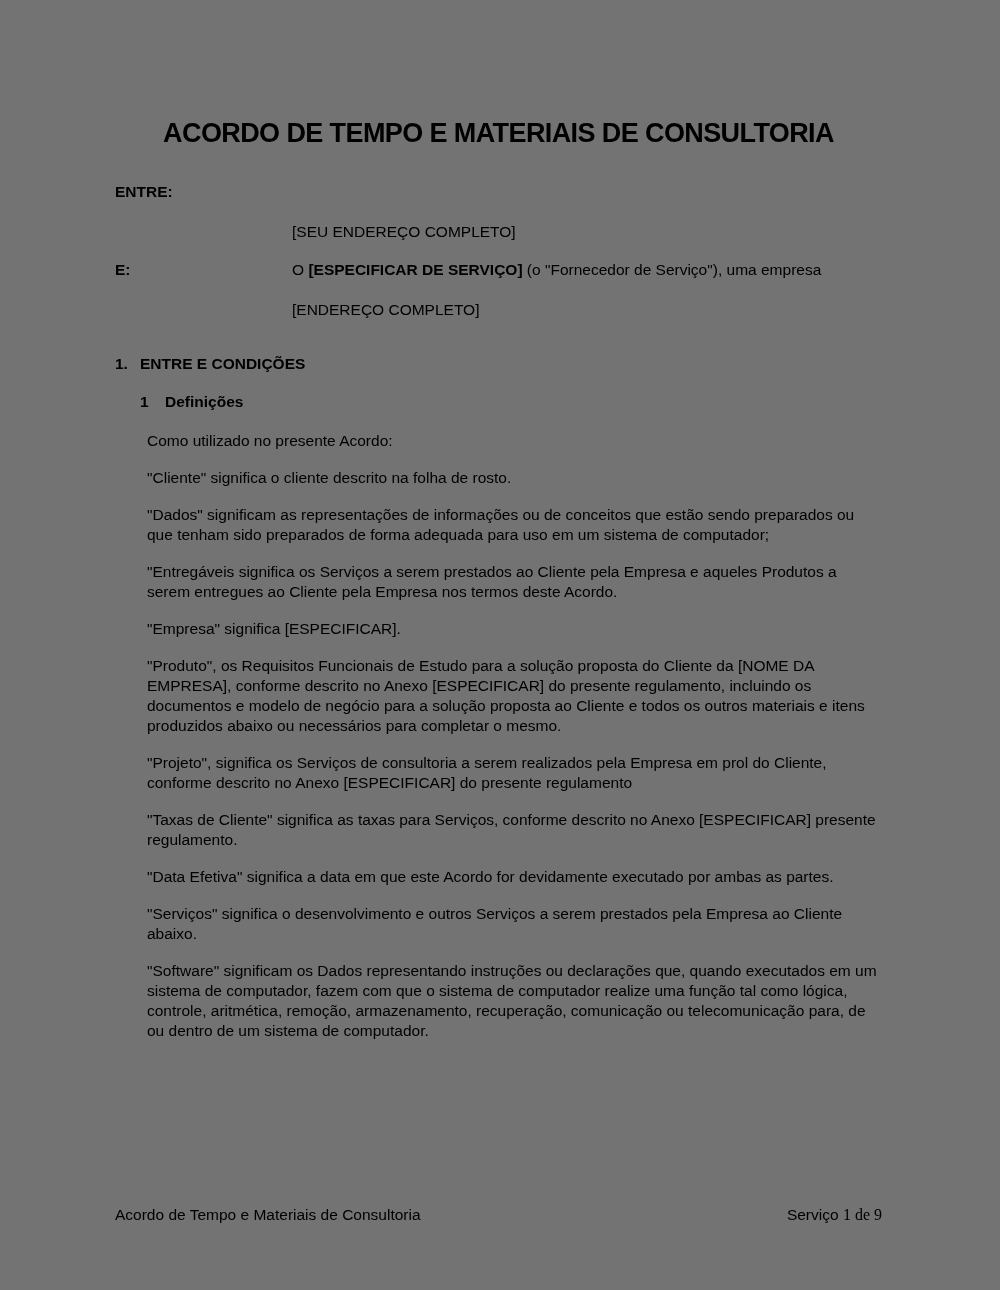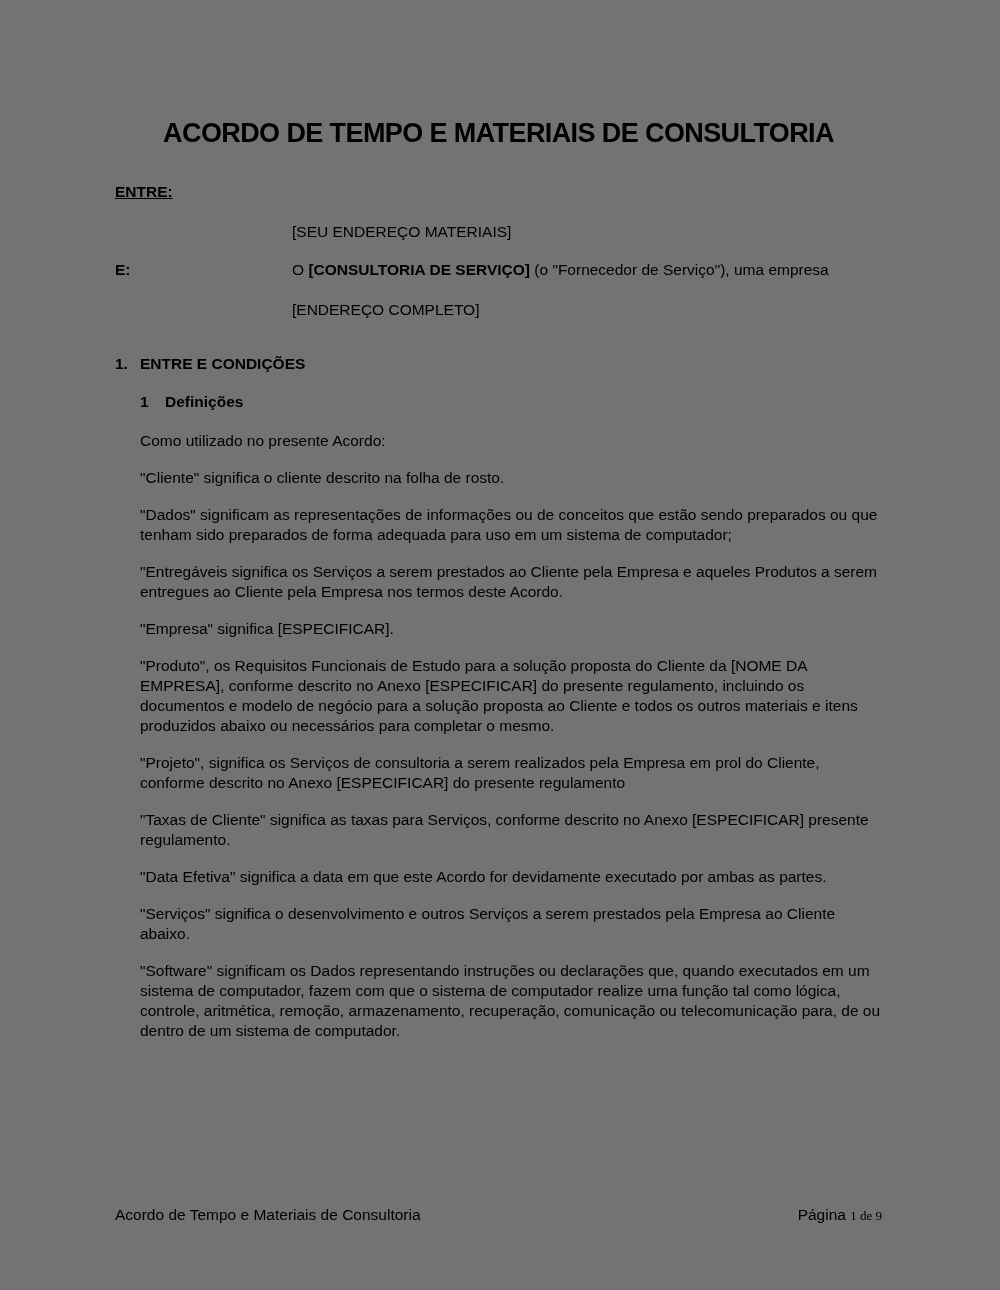--- a/index.html
+++ b/index.html
@@ -32,76 +32,76 @@
   }
 
   .intro { margin-top: 59px; }
 
   .party-row { display: flex; }
   .party-row .label {
     flex: 0 0 177px;
     font-weight: bold;
   }
   .party-row .party-text { flex: 1 1 auto; }
-  .row-entre { margin-top: 35px; text-decoration: underline; }
+  .row-entre { margin-top: 35px; }
   .row-e { margin-top: 18px; }
   .address { margin-top: 20px; margin-left: 177px; }
   .address-2 { }
 
   .section-heading {
     margin-top: 34px;
     display: flex;
     font-weight: bold;
   }
   .section-heading .num { flex: 0 0 25px; }
 
   .subsection-heading {
     margin-top: 18px;
     margin-left: 25px;
     display: flex;
     font-weight: bold;
   }
   .subsection-heading .num { flex: 0 0 25px; }
 
-  .definitions { margin-left: 25px; }
+  .definitions { margin-left: 32px; }
   .definitions p { margin-top: 17px; }
   .definitions p:first-child { margin-top: 19px; }
 
   .footer {
     position: absolute;
     left: 115px;
     right: 118px;
     top: 1205px;
     display: flex;
     justify-content: space-between;
     align-items: baseline;
   }
   .page-num-value {
     font-family: "Liberation Serif", "DejaVu Serif", serif;
-    font-size: 13px;
+    font-size: 16px;
   }
 </style>
 </head>
 <body>
 
 <div class="page">
   <div class="content">
 
     <h1 class="doc-title">ACORDO DE TEMPO E MATERIAIS DE CONSULTORIA</h1>
 
 
     <div class="party-row row-entre">
       <span class="label">ENTRE:</span>
     </div>
 
-    <p class="address">[SEU ENDEREÇO MATERIAIS]</p>
+    <p class="address">[SEU ENDEREÇO COMPLETO]</p>
 
     <div class="party-row row-e">
       <span class="label">E:</span>
-      <span class="party-text"><span>O </span><b>[CONSULTORIA DE SERVIÇO]</b><span> (o "Fornecedor de Serviço"), uma empresa</span></span>
+      <span class="party-text"><span>O </span><b>[ESPECIFICAR DE SERVIÇO]</b><span> (o "Fornecedor de Serviço"), uma empresa</span></span>
     </div>
 
     <p class="address address-2">[ENDEREÇO COMPLETO]</p>
 
     <div class="section-heading">
       <span class="num">1.</span>
       <span>ENTRE E CONDIÇÕES</span>
     </div>
 
     <div class="subsection-heading">
@@ -120,15 +120,15 @@
       <p>"Taxas de Cliente" significa as taxas para Serviços, conforme descrito no Anexo [ESPECIFICAR] presente regulamento.</p>
       <p>"Data Efetiva" significa a data em que este Acordo for devidamente executado por ambas as partes.</p>
       <p>"Serviços" significa o desenvolvimento e outros Serviços a serem prestados pela Empresa ao Cliente abaixo.</p>
       <p>"Software" significam os Dados representando instruções ou declarações que, quando executados em um sistema de computador, fazem com que o sistema de computador realize uma função tal como lógica, controle, aritmética, remoção, armazenamento, recuperação, comunicação ou telecomunicação para, de ou dentro de um sistema de computador.</p>
     </div>
 
   </div>
 
   <div class="footer">
     <span>Acordo de Tempo e Materiais de Consultoria</span>
-    <span><span>Página </span><span class="page-num-value">1 de 9</span></span>
+    <span><span>Serviço </span><span class="page-num-value">1 de 9</span></span>
   </div>
 </div>
 
 </body></html>

